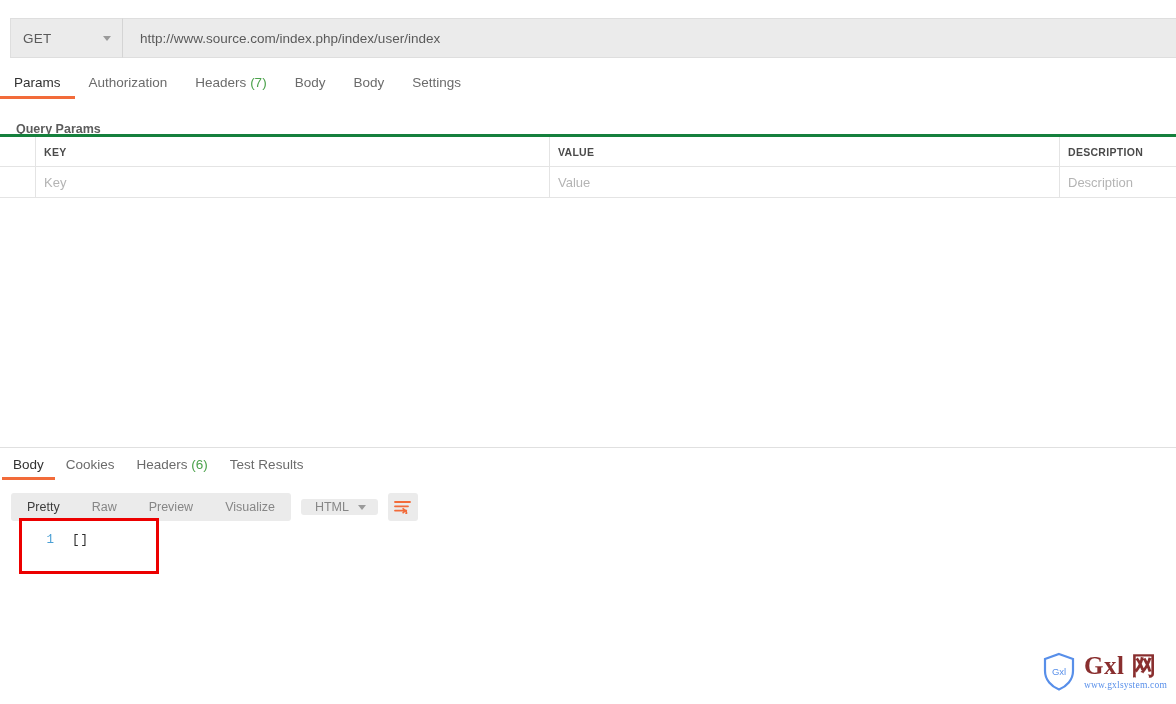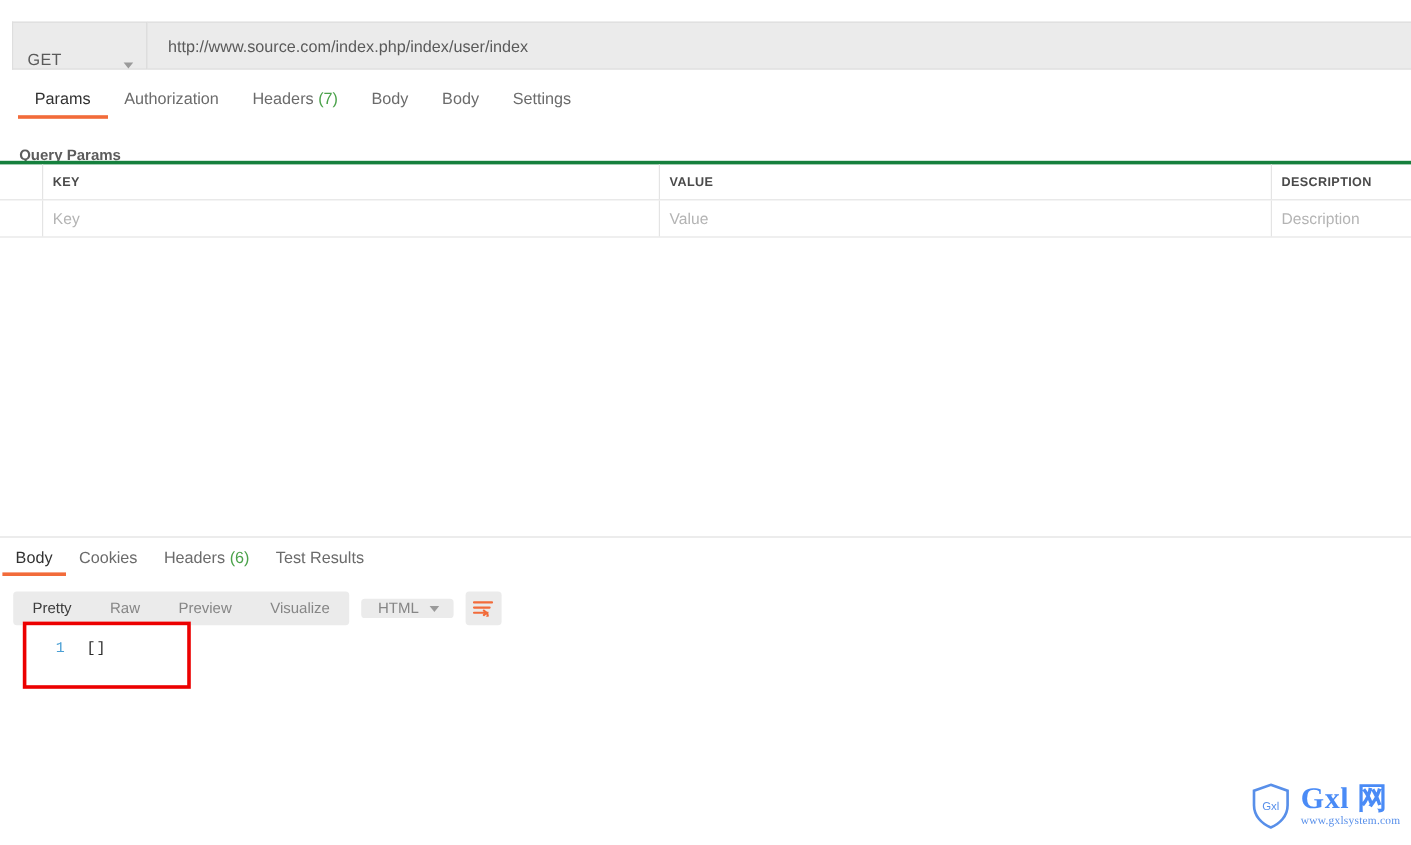--- a/index.html
+++ b/index.html
@@ -15,21 +15,21 @@
   .url-row {
     position: absolute; left: 10px; top: 18px;
     width: 1176px; height: 40px;
     display: flex; align-items: stretch;
   }
   .method-select {
     width: 113px; height: 40px;
     background: #ebebeb;
     border: 1px solid #dedede;
     border-right: 1px solid #d4d4d4;
-    display: flex; align-items: flex-end; justify-content: space-between;
+    display: flex; align-items: center; justify-content: space-between;
     padding: 0 11px 0 12px;
     cursor: pointer;
   }
   .method-label { font-size: 13.5px; color: #5a5a5a; letter-spacing: .2px; }
   .caret {
     width: 0; height: 0;
     border-left: 4.5px solid transparent;
     border-right: 4.5px solid transparent;
     border-top: 5px solid #9a9a9a;
   }
@@ -42,21 +42,21 @@
     font-size: 13.5px; color: #5a5a5a;
     overflow: hidden; white-space: nowrap;
     cursor: text;
   }
 
   
   .req-tabs {
     position: absolute; left: 0; top: 70px;
     width: 1176px; height: 30px;
     display: flex; align-items: flex-start;
-    padding-left: 15px;
+    padding-left: 0;
   }
   .tab {
     position: relative;
     font-size: 13.5px; color: #6b6b6b;
     padding: 5px 14px 9px 14px;
     cursor: pointer; white-space: nowrap;
   }
   .tab.active { color: #313131; }
   .tab.active::after {
     content: ""; position: absolute;
@@ -151,21 +151,21 @@
   .ln-code { margin-left: 18px; color: #2b2b2b; letter-spacing: 1px; }
 
   
   .watermark {
     position: absolute; left: 1042px; top: 652px;
     display: flex; align-items: center; gap: 8px;
     opacity: .92;
   }
   .wm-text { display: flex; flex-direction: column; line-height: 1; }
   .wm-main {
-    font-size: 25px; font-weight: bold; color: #3b82f6;
+    font-size: 25px; font-weight: bold; color: #7f1d1d;
     font-family: "Liberation Serif", serif; letter-spacing: .5px;
   }
   .wm-sub {
     font-size: 9.5px; color: #4a86e8; margin-top: 3px;
     font-family: "Liberation Serif", serif; letter-spacing: .2px;
   }
 </style>
 </head>
 <body>
 

